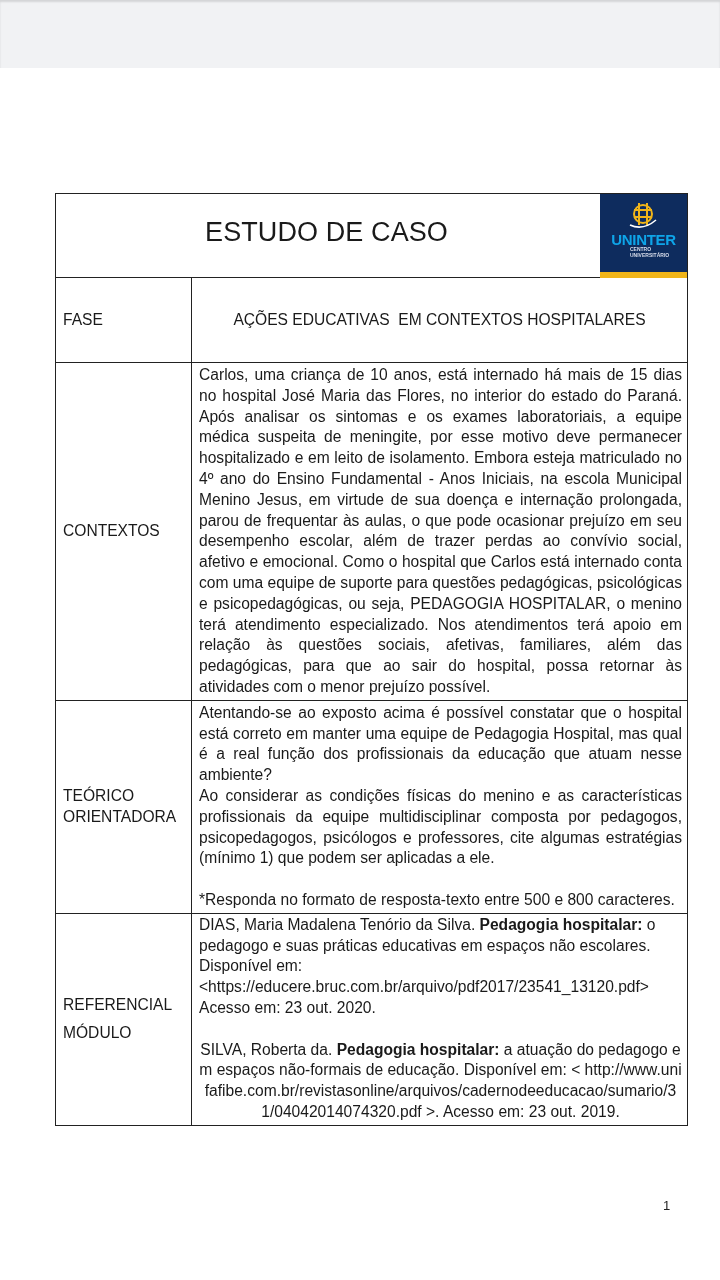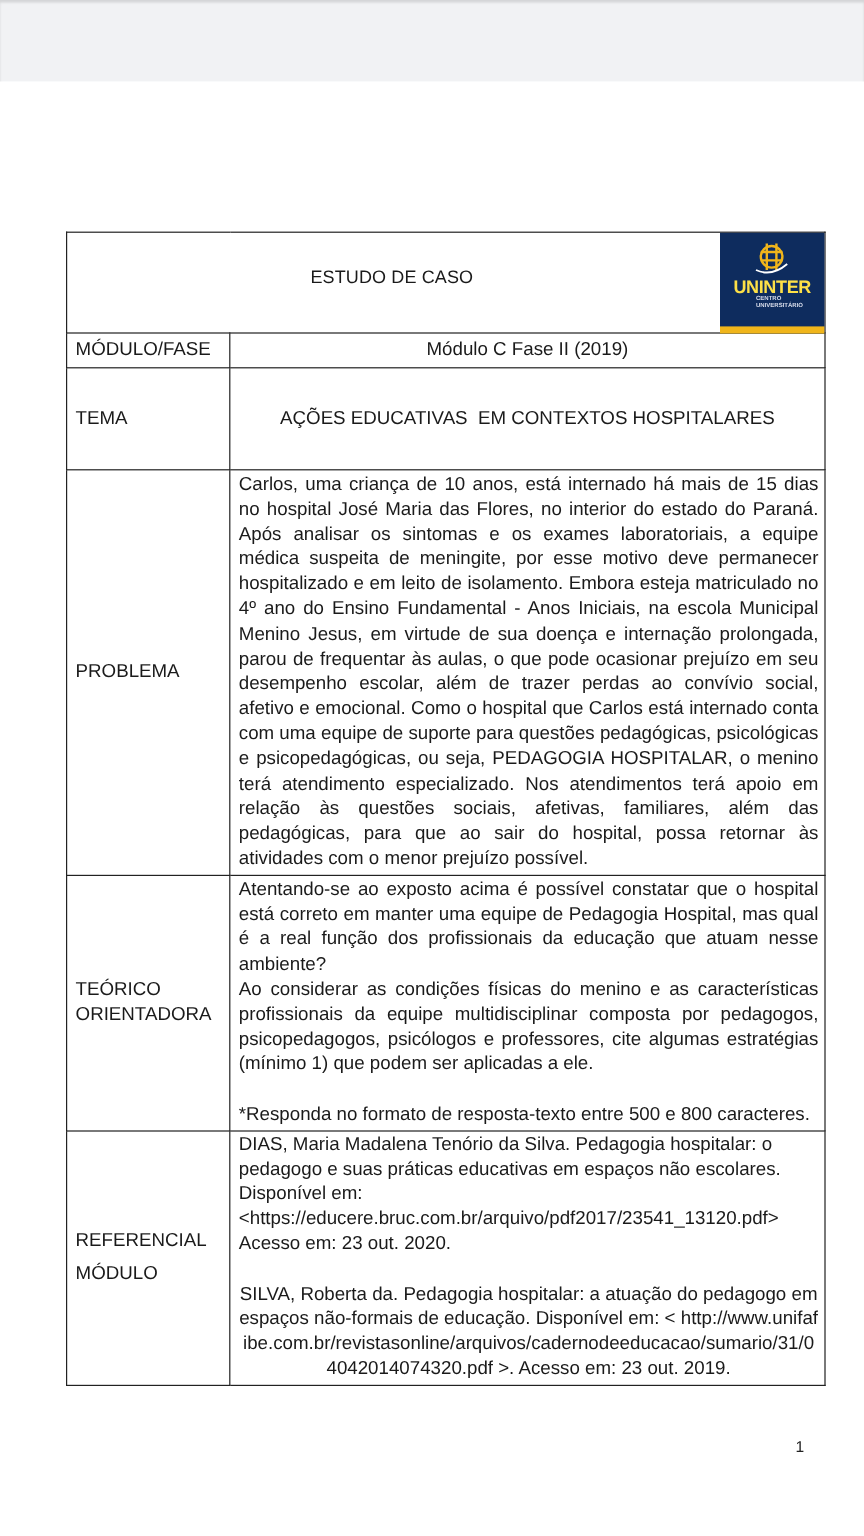--- a/index.html
+++ b/index.html
@@ -24,47 +24,47 @@
     font-size: 15.6px; line-height: 20.8px;
   }
   table.doc td {
     border: 1px solid #222;
     vertical-align: middle;
     padding: 0 4px;
   }
   .hdr-cell { height: 83px; position: relative; padding: 0; }
   .hdr-title {
     position: absolute; left: 0; right: 90px; top: 28px;
-    text-align: center; font-size: 15px; letter-spacing: 0.1px;
+    text-align: center; font-size: 27px; letter-spacing: 0.1px;
   }
   .logo {
     position: absolute; right: 0; top: 0; width: 87px; height: 84px;
     background: #0e2c5e;
   }
   .logo-bar { position: absolute; left: 0; right: 0; bottom: 0; height: 6px; background: #f0b51a; }
   .logo-name {
     position: absolute; left: 0; right: 0; top: 36px; text-align: center;
-    color: #fde047; font-weight: bold; font-size: 15px; letter-spacing: -0.3px;
+    color: #0ea5e9; font-weight: bold; font-size: 15px; letter-spacing: -0.3px;
     font-family: "Liberation Sans", sans-serif;
   }
   .logo-sub {
     position: absolute; left: 30px; top: 53px; color: #d7dcea;
     font-size: 5px; line-height: 5.5px; font-weight: bold;
   }
   .logo-globe { position: absolute; left: 27px; top: 6px; }
   .lbl { width: 124px; padding-left: 7px !important; }
   .r-mod td { height: 28px; }
   .r-tema td { height: 84px; }
   .center { text-align: center; }
   .just { text-align: justify; }
   .prob-text { padding: 2px 5px 2px 7px !important; }
   .ref-text { padding: 1px 5px 2px 7px !important; vertical-align: top !important; }
   .ref-text p { margin: 0; }
   .gap { height: 20.8px; }
-  b { font-weight: normal; }
+  b { font-weight: bold; }
   .lbl-ref { line-height: 28px; }
   .pagenum {
     position: absolute; left: 663px; top: 1198px; font-size: 13px; color: #222;
   }
 </style>
 </head>
 <body>
 
 <div class="topbar"></div>
 
@@ -90,32 +90,28 @@
         <div class="logo-name">UNINTER</div>
         <div class="logo-sub">
           <div>CENTRO</div>
           <div>UNIVERSITÁRIO</div>
         </div>
         <div class="logo-bar"></div>
       </div>
     </td>
   </tr>
 
-  <tr class="r-mod">
-    <td class="lbl">MÓDULO/FASE</td>
-    <td class="center">Módulo C Fase II (2019)</td>
-  </tr>
 
   <tr class="r-tema">
-    <td class="lbl">TEMA</td>
+    <td class="lbl">FASE</td>
     <td class="center"><span style="white-space:pre">AÇÕES EDUCATIVAS  EM CONTEXTOS HOSPITALARES</span></td>
   </tr>
 
   <tr>
-    <td class="lbl">PROBLEMA</td>
+    <td class="lbl">CONTEXTOS</td>
     <td class="just prob-text">Carlos, uma criança de 10 anos, está internado há mais de 15 dias no hospital José Maria das Flores, no interior do estado do Paraná. Após analisar os sintomas e os exames laboratoriais, a equipe médica suspeita de meningite, por esse motivo deve permanecer hospitalizado e em leito de isolamento. Embora esteja matriculado no 4º ano do Ensino Fundamental - Anos Iniciais, na escola Municipal Menino Jesus, em virtude de sua doença e internação prolongada, parou de frequentar às aulas, o que pode ocasionar prejuízo em seu desempenho escolar, além de trazer perdas ao convívio social, afetivo e emocional. Como o hospital que Carlos está internado conta com uma equipe de suporte para questões pedagógicas, psicológicas e psicopedagógicas, ou seja, PEDAGOGIA HOSPITALAR, o menino terá atendimento especializado. Nos atendimentos terá apoio em relação às questões sociais, afetivas, familiares, além das pedagógicas, para que ao sair do hospital, possa retornar às atividades com o menor prejuízo possível.</td>
   </tr>
 
   <tr>
     <td class="lbl">
       <div>TEÓRICO</div>
       <div>ORIENTADORA</div>
     </td>
     <td class="just prob-text">
       <div>Atentando-se ao exposto acima é possível constatar que o hospital está correto em manter uma equipe de Pedagogia Hospital, mas qual é a real função dos profissionais da educação que atuam nesse ambiente?</div>

